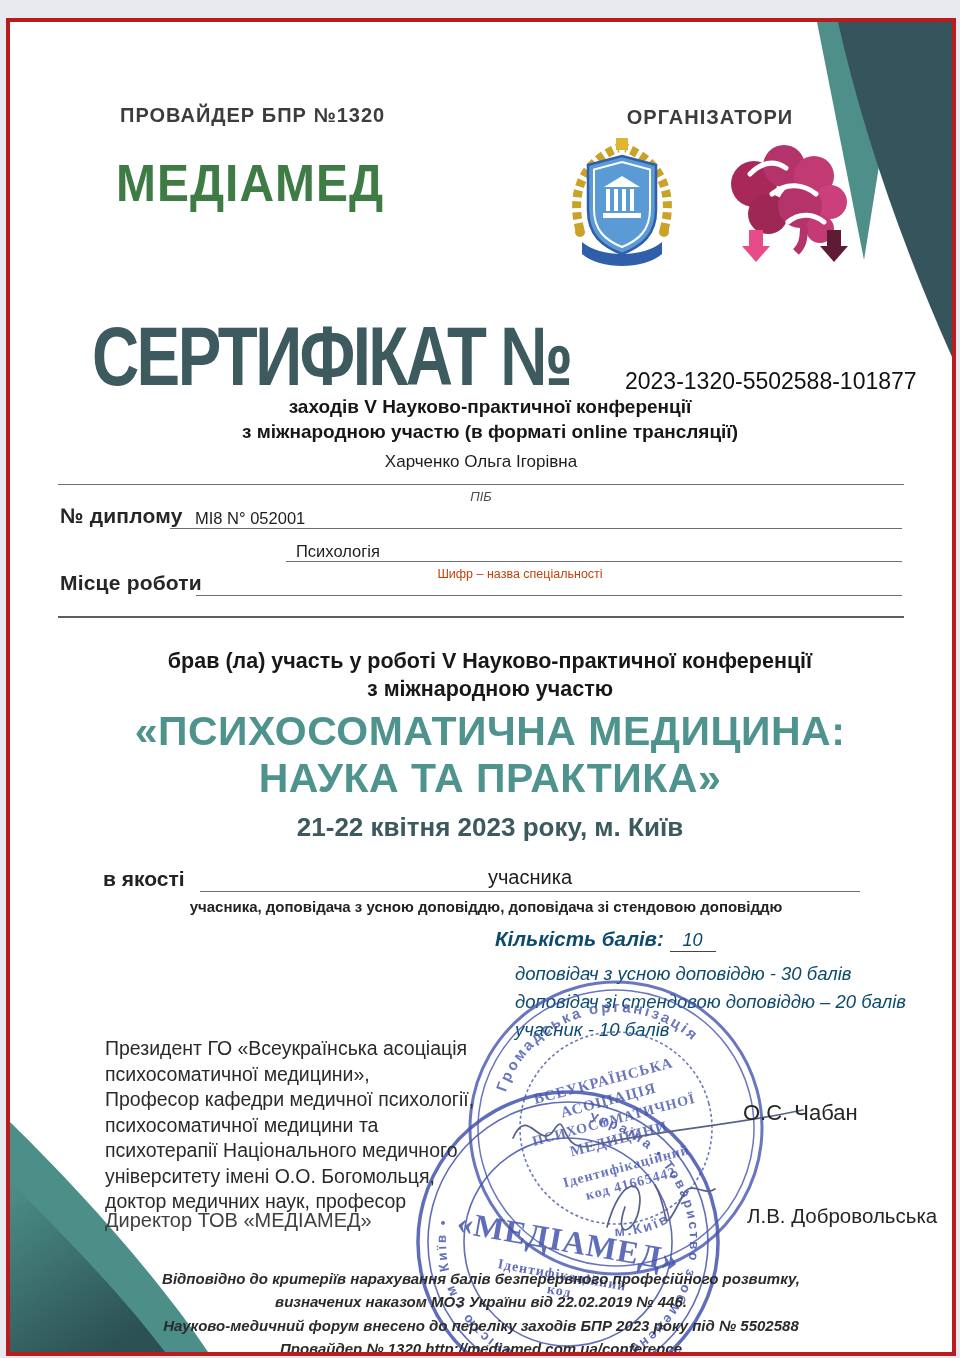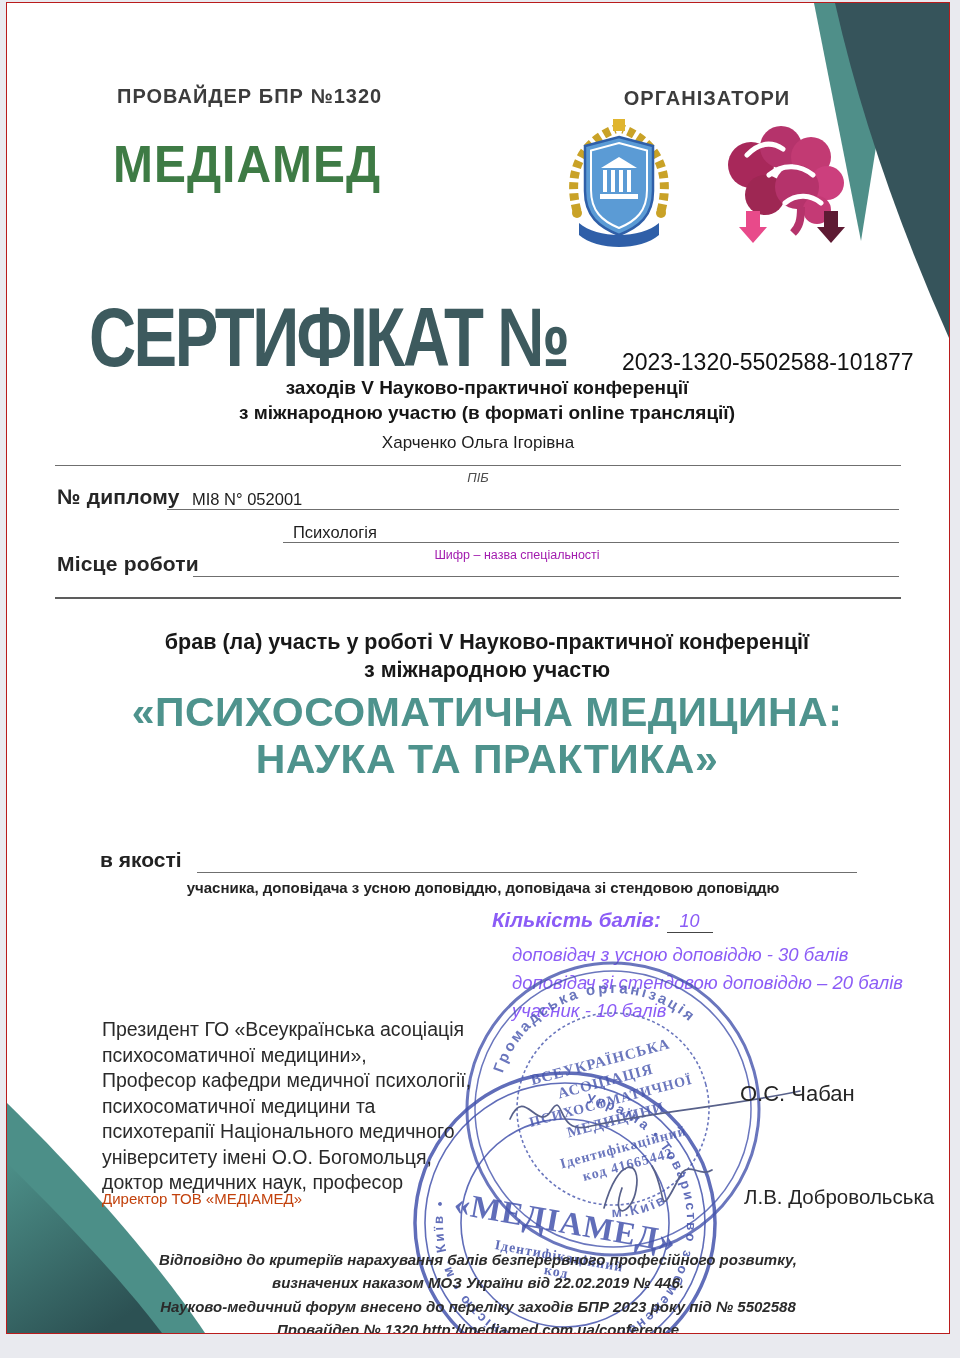--- a/index.html
+++ b/index.html
@@ -1,17 +1,17 @@
 <!DOCTYPE html>
 <html><head>
 <meta charset="utf-8">
 <style>
   html,body{margin:0;padding:0;}
   body{width:960px;height:1358px;background:#e9eaef;font-family:"Liberation Sans",sans-serif;position:relative;overflow:hidden;}
-  .page{position:absolute;left:6px;top:2px;width:942px;height:1330px;background:#ffffff;border:1px solid #b91c1c;overflow:hidden;}
+  .page{position:absolute;left:6px;top:18px;width:942px;height:1330px;background:#ffffff;border:4px solid #b91c1c;overflow:hidden;}
   .abs{position:absolute;}
   .center{text-align:center;}
 
   .provider{left:110px;top:82px;font-size:20px;font-weight:600;letter-spacing:1px;color:#3c3c3c;}
   .brand{left:106px;top:130px;font-size:47px;font-weight:800;letter-spacing:1px;color:#3e7b45;transform:scale(1.02,1.12);transform-origin:left top;}
   .organizers{left:545px;top:84px;width:310px;font-size:20px;font-weight:600;letter-spacing:1px;color:#3c3c3c;text-align:center;}
 
   .cert-title{left:82px;top:286px;font-size:76px;font-weight:800;letter-spacing:-3px;color:#3d5a5e;transform:scale(0.86,1.1);transform-origin:left top;white-space:nowrap;}
   .cert-number{left:615px;top:346px;font-size:23px;color:#111;white-space:nowrap;}
   .cert-sub1{left:120px;top:374px;width:720px;font-size:19px;font-weight:700;color:#161616;}
@@ -23,45 +23,45 @@
   .holder-caption{left:48px;right:48px;top:467px;font-size:13px;font-style:italic;color:#4c4c4c;}
 
   .field-label{font-size:21px;font-weight:700;color:#262626;letter-spacing:.2px;white-space:nowrap;}
   .field-value{font-size:16.5px;color:#1d1d1d;white-space:nowrap;}
   .lbl-diploma{left:50px;top:482px;}
   .ln-diploma{left:160px;right:50px;top:479px;height:27px;}
   .val-diploma{left:185px;top:487px;}
   .lbl-spec{left:50px;top:515px;}
   .ln-spec{left:276px;right:50px;top:512px;height:27px;}
   .val-spec{left:286px;top:520px;}
-  .cap-spec{left:330px;width:360px;top:545px;font-size:12.5px;color:#a21caf;text-align:center;}
+  .cap-spec{left:330px;width:360px;top:545px;font-size:12.5px;color:#c2410c;text-align:center;}
   .lbl-work{left:50px;top:549px;}
   .ln-work{left:186px;right:50px;top:546px;height:27px;}
   .val-work{left:194px;top:554px;}
   .ln-extra{left:48px;right:48px;top:572px;height:22px;border-bottom:2px solid #5d5d5d;}
 
   .part1{left:80px;top:627px;width:800px;font-size:21.5px;font-weight:700;color:#181818;}
   .part2{left:80px;top:655px;width:800px;font-size:21.5px;font-weight:700;color:#181818;}
   .conf1{left:40px;top:686px;width:880px;font-size:41px;font-weight:800;color:#4e938d;letter-spacing:.5px;}
   .conf2{left:40px;top:733px;width:880px;font-size:41px;font-weight:800;color:#4e938d;letter-spacing:.5px;}
   .conf-date{left:40px;top:790px;width:880px;font-size:26px;font-weight:800;color:#3c5a5e;}
 
   .role-label{left:93px;top:845px;font-size:21px;font-weight:700;color:#222;text-align:right;}
   .role-line{left:190px;right:92px;top:840px;height:29px;}
   .role-value{left:190px;right:92px;top:844px;font-size:20px;color:#1d1d1d;text-align:center;}
   .role-caption{left:120px;right:110px;top:876px;font-size:15px;font-weight:700;color:#232323;text-align:center;}
 
-  .points{left:485px;top:905px;width:440px;font-style:italic;color:#8b5cf6;}
+  .points{left:485px;top:905px;width:440px;font-style:italic;color:#0c4a6e;}
   .points-head{font-size:20.5px;font-weight:700;margin-bottom:8px;}
   .points-val{display:inline-block;min-width:38px;border-bottom:1.6px solid #444;text-align:center;font-weight:400;font-size:18px;padding:0 4px;}
   .points-opt{font-size:18.5px;font-weight:500;line-height:1.5;margin-left:20px;}
 
   .president{left:95px;top:1014px;width:450px;font-size:19.5px;line-height:1.31;color:#2a2a2a;white-space:pre-line;}
   .sig-name1{left:733px;top:1078px;font-size:22px;color:#262626;white-space:nowrap;}
-  .director{left:95px;top:1187px;font-size:15px;color:#c2410c;white-space:nowrap;}
+  .director{left:95px;top:1187px;font-size:20px;color:#404040;white-space:nowrap;}
   .sig-name2{left:737px;top:1182px;font-size:20.5px;color:#262626;white-space:nowrap;}
 
   .footer{left:110px;right:110px;top:1245px;font-size:15px;font-style:italic;font-weight:700;color:#2b2b2b;line-height:1.55;text-align:center;}
 
   .stamp{opacity:.8;}
   .stamp text{fill:#4554ad;}
   .stamp .ring-txt{font-family:"Liberation Sans",sans-serif;letter-spacing:2.5px;font-weight:700;}
   .stamp .ctr{font-family:"Liberation Serif",serif;font-weight:700;text-anchor:middle;letter-spacing:1px;}
   .sig-path{stroke:#58618a;stroke-width:1.7;fill:none;stroke-linecap:round;}
 </style>
@@ -140,23 +140,25 @@
   <div class="abs cap-spec">Шифр – назва спеціальності</div>
 
   <div class="abs field-label lbl-work">Місце роботи</div>
   <div class="abs line ln-work"></div>
   <div class="abs ln-extra"></div>
 
   <div class="abs part1 center">брав (ла) участь у роботі V Науково-практичної конференції</div>
   <div class="abs part2 center">з міжнародною участю</div>
   <div class="abs conf1 center">«ПСИХОСОМАТИЧНА МЕДИЦИНА:</div>
   <div class="abs conf2 center">НАУКА ТА ПРАКТИКА»</div>
+  <div class="abs conf-date center">21-22 квітня 2023 року, м. Київ</div>
 
   <div class="abs role-label">в якості</div>
   <div class="abs line role-line"></div>
+  <div class="abs role-value">учасника</div>
   <div class="abs role-caption">учасника, доповідача з усною доповіддю, доповідача зі стендовою доповіддю</div>
 
   <div class="abs points">
     <div class="points-head">
       <span>Кількість балів:</span>
       <span class="points-val">10</span>
     </div>
     <div class="points-opt">доповідач з усною доповіддю - 30 балів</div>
     <div class="points-opt">доповідач зі стендовою доповіддю – 20 балів</div>
     <div class="points-opt">учасник - 10 балів</div>

